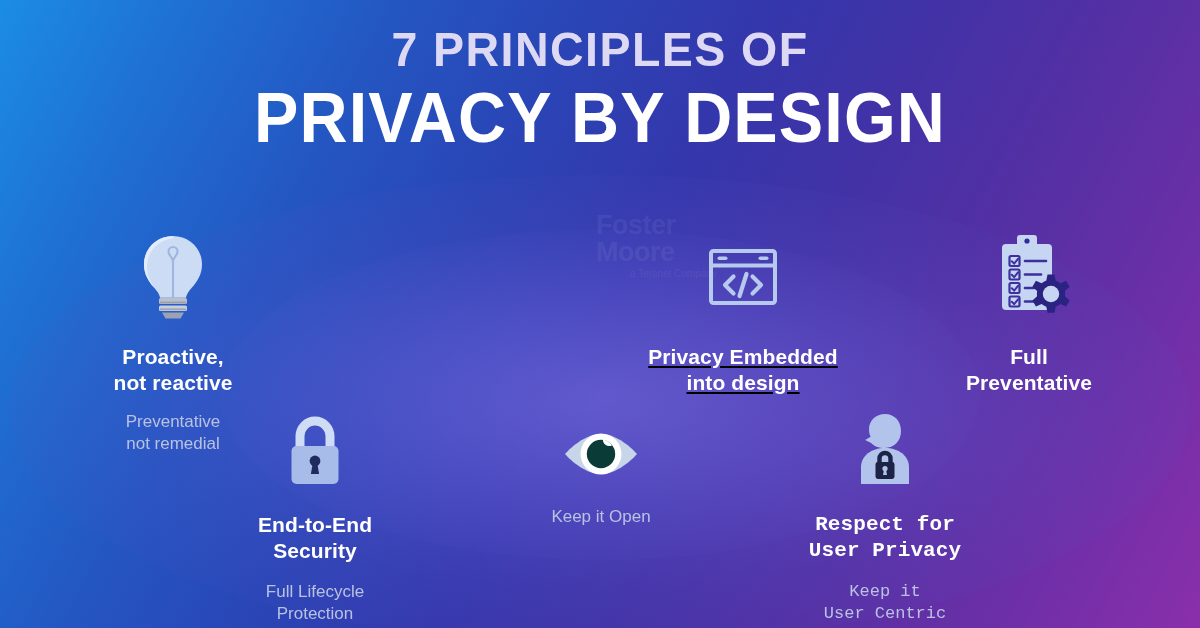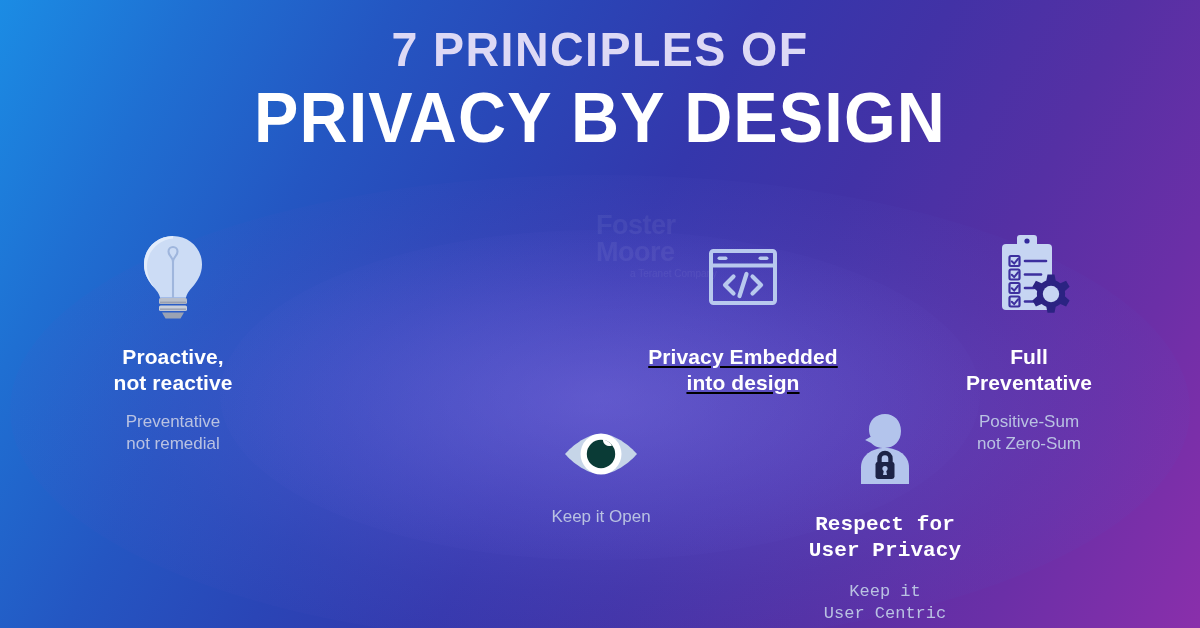--- a/index.html
+++ b/index.html
@@ -176,24 +176,36 @@
           <line x1="39" y1="71.5" x2="55" y2="71.5"></line>
         </g>
         <g fill="#2b2382">
           <path d="M68.5 44.5h-7l-1.2 6a17 17 0 0 0-4.7 2.7l-5.7-2.4-3.5 6 4.7 4.1a17 17 0 0 0 0 5.4l-4.7 4.1 3.5 6 5.7-2.4a17 17 0 0 0 4.7 2.7l1.2 6h7l1.2-6a17 17 0 0 0 4.7-2.7l5.7 2.4 3.5-6-4.7-4.1a17 17 0 0 0 0-5.4l4.7-4.1-3.5-6-5.7 2.4a17 17 0 0 0-4.7-2.7z"></path>
         </g>
         <circle cx="65" cy="64" r="8.2" fill="#c6d5f2"></circle>
       </svg>
     </span>
     <span class="p-title">Full
 Preventative</span>
-    <span class="p-sub">Positive-Sum
-not Zero-Sum</span>
-  </div>
-
+  </div>
+
+  <div class="cell row-bot b1">
+    <span class="icon-wrap">
+      <svg width="64" height="76" viewBox="0 0 64 76">
+        <path d="M17 36V24.5C17 16 23.7 9 32 9s15 7 15 15.5V36" fill="none" stroke="#cfdcf6" stroke-width="9" stroke-linecap="round"></path>
+        <rect x="8.5" y="34" width="47" height="38" rx="5" fill="#a8bcea"></rect>
+        <circle cx="32" cy="49" r="5.4" fill="#1f2a5e"></circle>
+        <path d="M29.7 51.5h4.6l1.8 10.5H27.9z" fill="#1f2a5e"></path>
+      </svg>
+    </span>
+    <span class="p-title">End-to-End
+Security</span>
+    <span class="p-sub">Full Lifecycle
+Protection</span>
+  </div>
 
   <div class="cell row-bot b2">
     <span class="icon-wrap">
       <svg width="98" height="68" viewBox="0 0 98 68">
         <path d="M49 14C30 14 13 34 13 34s17 20 36 20 36-20 36-20-17-20-36-20z" fill="#c6d5e8"></path>
         <circle cx="49" cy="34" r="20.5" fill="#ffffff"></circle>
         <circle cx="49" cy="34" r="14.2" fill="#0a3b36"></circle>
         <path d="M60 25.5a6.4 6.4 0 0 1-9.1-5.9 14.2 14.2 0 0 1 9.1 5.9z" fill="#ffffff"></path>
       </svg>
     </span>

